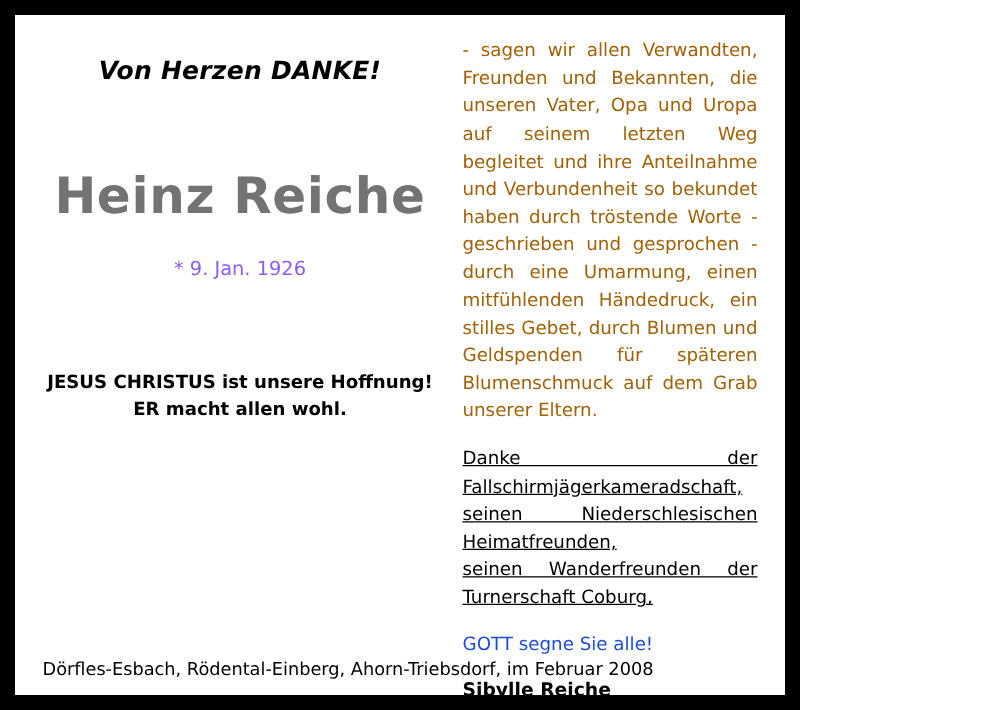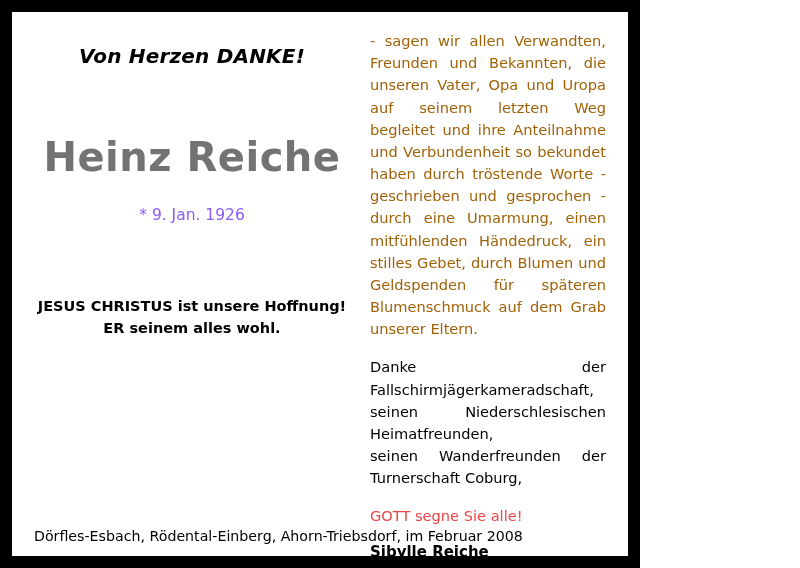--- a/index.html
+++ b/index.html
@@ -87,25 +87,26 @@
   }
   .para-lines {
     font-size: 14.6px;
     line-height: 1.52;
     color: #000000;
     margin: 0 0 16px 0;
   }
   .para-lines div {
     text-align: justify;
     text-align-last: left;
+    text-decoration: underline;
   }
   .gott {
     font-size: 14.6px;
     line-height: 1.52;
-    color: #ef4444;
+    color: #1d4ed8;
     margin: 0 0 14px 0;
   }
   .signers {
     font-size: 15px;
     font-weight: bold;
     line-height: 1.45;
     color: #000000;
   }
   .signers div {
     margin-bottom: 1px;
@@ -132,21 +133,21 @@
         <div class="thanks-heading">Von Herzen DANKE!</div>
 
         <div class="deceased-name">Heinz Reiche</div>
 
         <div class="dates">
           <span>* 9. Jan. 1926</span>
         </div>
 
         <div class="verse">
           <div>JESUS CHRISTUS ist unsere Hoffnung!</div>
-          <div>ER seinem alles wohl.</div>
+          <div>ER macht allen wohl.</div>
         </div>
       </div>
 
       <div class="col-right">
         <p class="para">- sagen wir allen Verwandten, Freunden und Bekannten, die unseren Vater, Opa und Uropa auf seinem letzten Weg begleitet und ihre Anteilnahme und Verbundenheit so bekundet haben durch tröstende Worte - geschrieben und gesprochen - durch eine Umarmung, einen mitfühlenden Händedruck, ein stilles Gebet, durch Blumen und Geldspenden für späteren Blumenschmuck auf dem Grab unserer Eltern.</p>
 
 
         <div class="para-lines">
           <div>Danke der Fallschirmjägerkameradschaft,</div>
           <div>seinen Niederschlesischen Heimatfreunden,</div>

